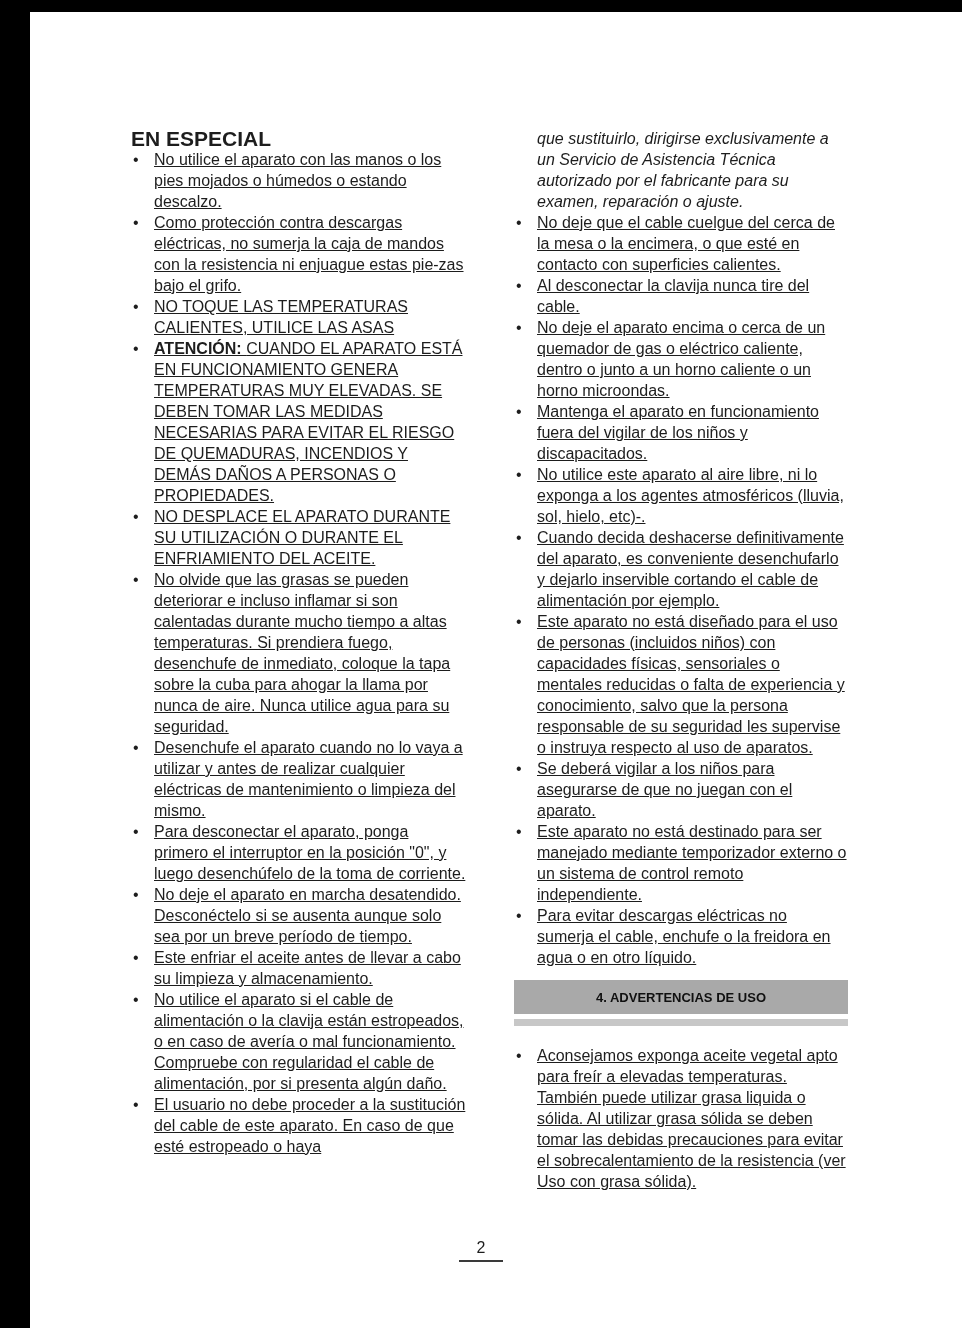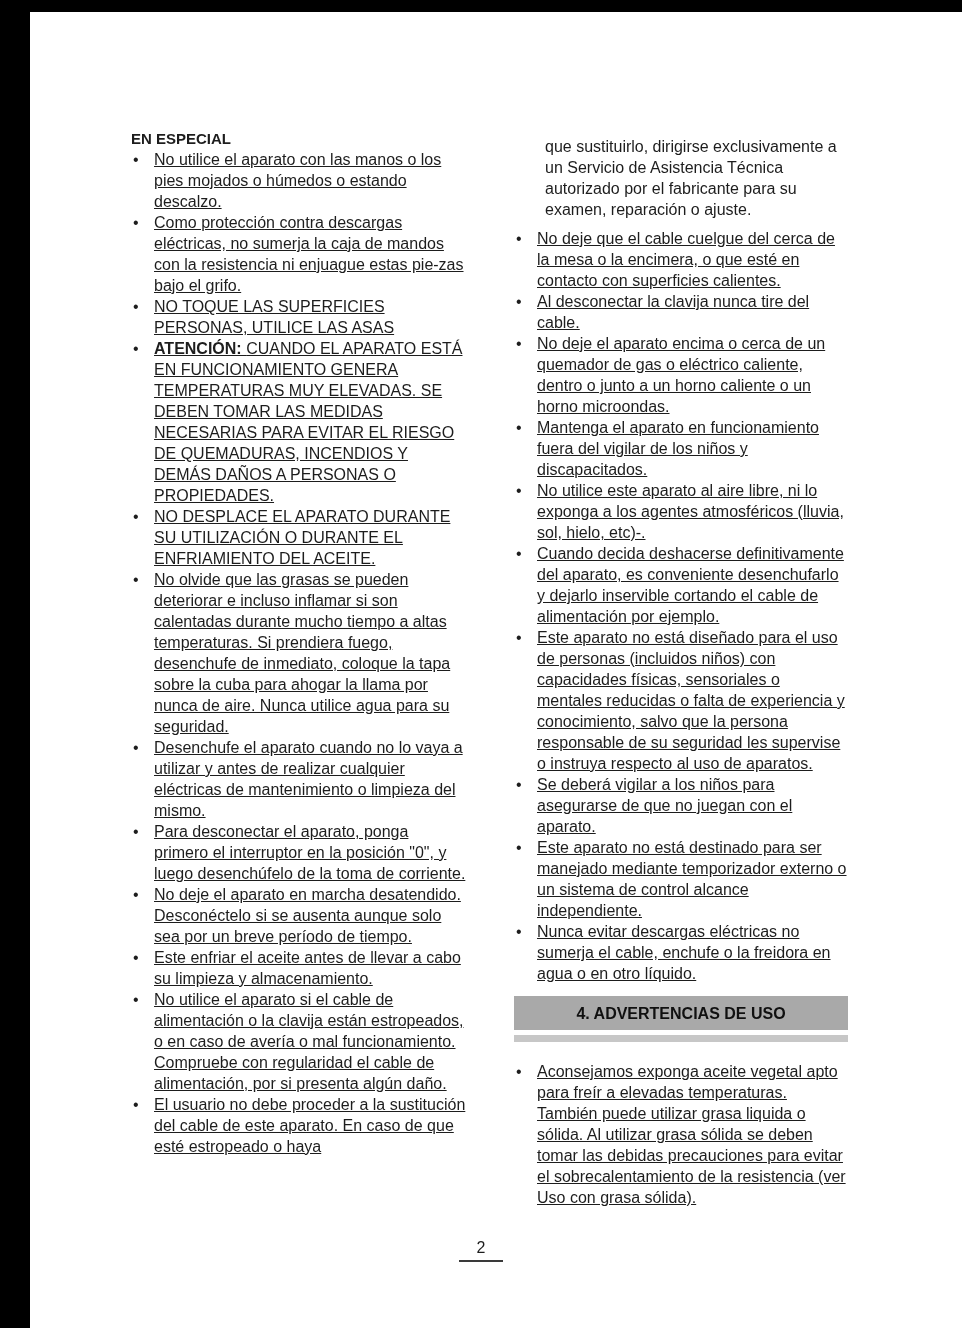--- a/index.html
+++ b/index.html
@@ -11,33 +11,33 @@
     position: relative;
     overflow: hidden;
   }
   .edge-top  { position: absolute; top: 0; left: 0; width: 962px; height: 12px; background: #000; }
   .edge-left { position: absolute; top: 0; left: 0; width: 30px; height: 1328px; background: #000; }
 
   .col { position: absolute; top: 128px; font-size: 16px; line-height: 21px; }
   .col-left  { left: 131px; width: 336px; }
   .col-right { left: 514px; width: 334px; }
 
-  .heading { font-size: 15px; font-weight: bold; margin: 0; line-height: 21px; }
+  .heading { font-size: 21px; font-weight: bold; margin: 0; line-height: 21px; }
 
   ul.blist { list-style: none; margin: 0; padding: 0; }
   ul.blist li { display: flex; align-items: flex-start; }
   .bullet { flex: 0 0 23px; padding-left: 2px; box-sizing: border-box; }
   .btext  { flex: 1; text-decoration: underline; }
 
-  .continuation { margin: 8px; padding-left: 23px; }
+  .continuation { margin: 0; padding-left: 23px; font-style: italic; }
 
   .section-bar {
     margin-top: 12px; height: 34px; background: #a9a9a9;
     display: flex; align-items: center; justify-content: center;
-    font-weight: bold; font-size: 16px; color: #101010;
+    font-weight: bold; font-size: 13px; color: #101010;
   }
   .section-under { margin-top: 5px; height: 7px; background: #c7c7c7; }
   .section-gap { height: 19px; }
 
   .page-number { position: absolute; left: 0; right: 0; bottom: 66px; text-align: center; font-size: 16px; color: #1d1d1d; }
   .page-number span { display: inline-block; min-width: 44px; border-bottom: 2px solid #3a3a3a; padding-bottom: 3px; }
 </style>
 </head>
 <body>
 
@@ -51,21 +51,21 @@
         <li>
           <span class="bullet">•</span>
           <span class="btext">No utilice el aparato con las manos o los pies mojados o húmedos o estando descalzo.</span>
         </li>
         <li>
           <span class="bullet">•</span>
           <span class="btext">Como protección contra descargas eléctricas, no sumerja la caja de mandos con la resistencia ni enjuague estas pie-zas bajo el grifo.</span>
         </li>
         <li>
           <span class="bullet">•</span>
-          <span class="btext">NO TOQUE LAS SUPERFICIES PERSONAS, UTILICE LAS ASAS</span>
+          <span class="btext">NO TOQUE LAS TEMPERATURAS CALIENTES, UTILICE LAS ASAS</span>
         </li>
         <li>
           <span class="bullet">•</span>
           <span class="btext"><strong>ATENCIÓN: </strong>CUANDO EL APARATO ESTÁ EN FUNCIONAMIENTO GENERA TEMPERATURAS MUY ELEVADAS. SE DEBEN TOMAR LAS MEDIDAS NECESARIAS PARA EVITAR EL RIESGO DE QUEMADURAS, INCENDIOS Y DEMÁS DAÑOS A PERSONAS O PROPIEDADES.</span>
         </li>
         <li>
           <span class="bullet">•</span>
           <span class="btext">NO DESPLACE EL APARATO DURANTE SU UTILIZACIÓN O DURANTE EL ENFRIAMIENTO DEL ACEITE.</span>
         </li>
         <li>
@@ -129,25 +129,25 @@
         <li>
           <span class="bullet">•</span>
           <span class="btext">Este aparato no está diseñado para el uso de personas (incluidos niños) con capacidades físicas, sensoriales o mentales reducidas o falta de experiencia y conocimiento, salvo que la persona responsable de su seguridad les supervise o instruya respecto al uso de aparatos.</span>
         </li>
         <li>
           <span class="bullet">•</span>
           <span class="btext">Se deberá vigilar a los niños para asegurarse de que no juegan con el aparato.</span>
         </li>
         <li>
           <span class="bullet">•</span>
-          <span class="btext">Este aparato no está destinado para ser manejado mediante temporizador externo o un sistema de control alcance independiente.</span>
+          <span class="btext">Este aparato no está destinado para ser manejado mediante temporizador externo o un sistema de control remoto independiente.</span>
         </li>
         <li>
           <span class="bullet">•</span>
-          <span class="btext">Nunca evitar descargas eléctricas no sumerja el cable, enchufe o la freidora en agua o en otro líquido.</span>
+          <span class="btext">Para evitar descargas eléctricas no sumerja el cable, enchufe o la freidora en agua o en otro líquido.</span>
         </li>
       </ul>
     <div class="section-bar">
       <span>4. ADVERTENCIAS DE USO</span>
     </div>
     <div class="section-under"></div>
     <div class="section-gap"></div>
     <ul class="blist">
         <li>
           <span class="bullet">•</span>

